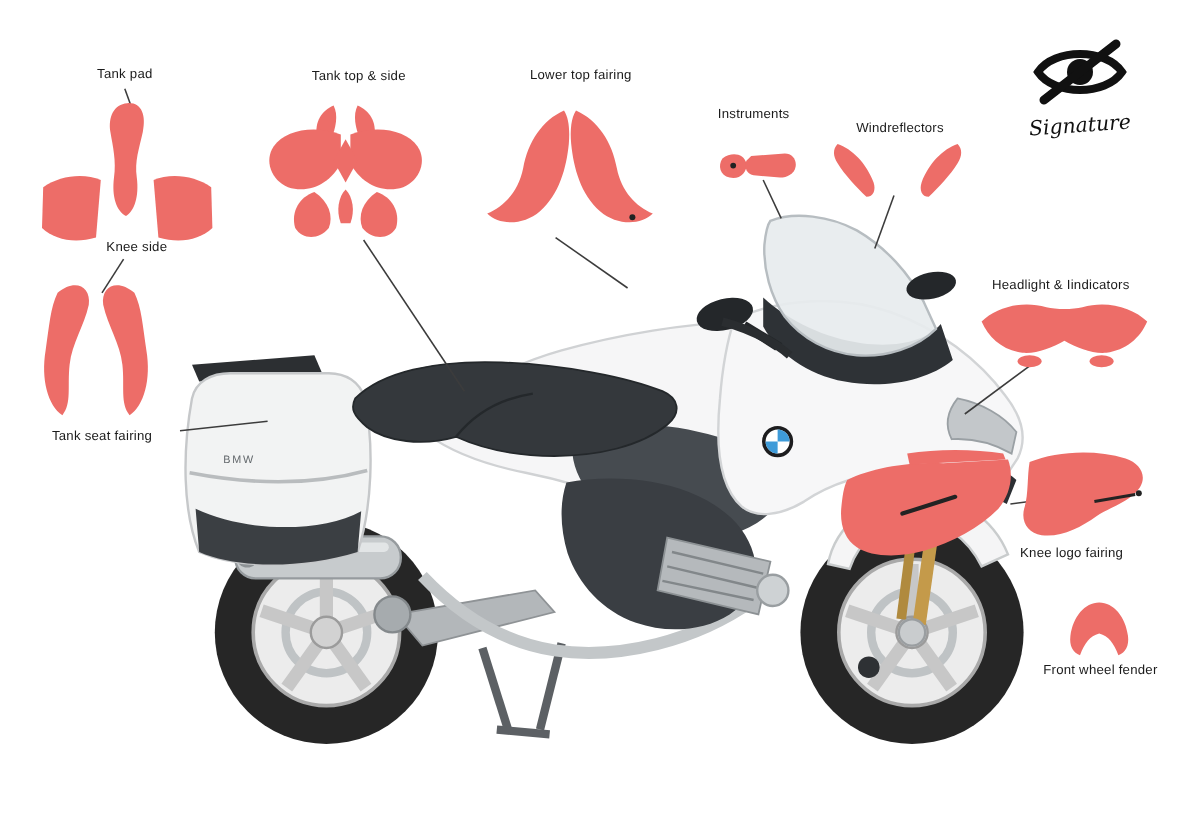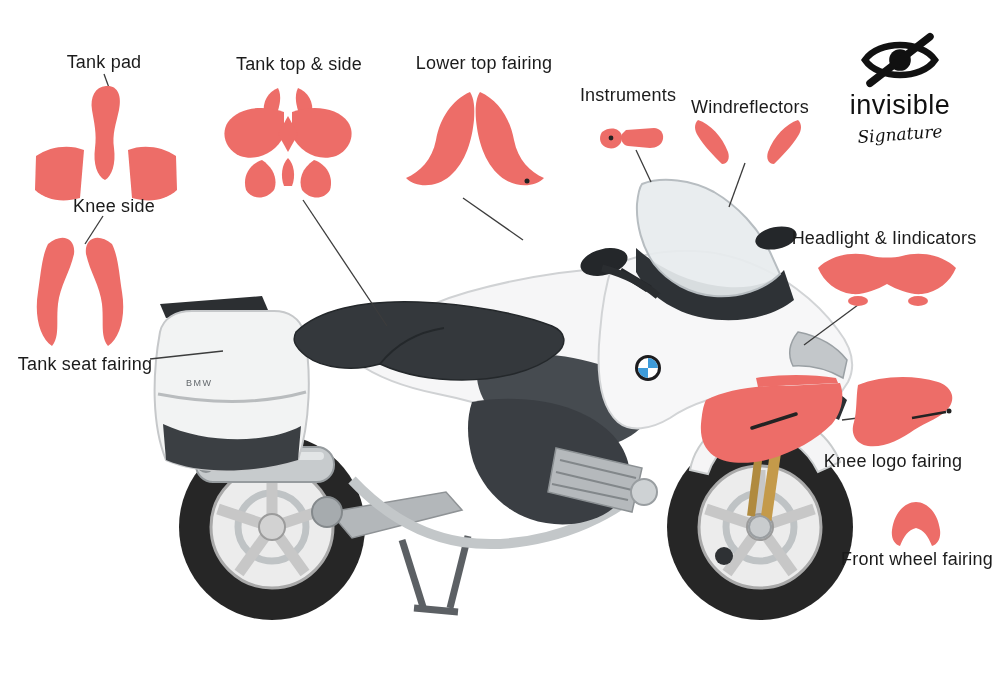--- a/index.html
+++ b/index.html
@@ -6,21 +6,21 @@
   .canvas{
     position:relative;width:1000px;height:700px;background:#ffffff;overflow:hidden;
     font-family:"Liberation Sans",sans-serif;color:var(--ink,#1b1b1b);
   }
   .scene{position:absolute;left:0;top:0;}
   .film{fill:var(--film,#ED6D68);}
   .filmdot{fill:#222;}
   .leader{stroke:#3c3c3c;stroke-width:1.3;fill:none;}
   .lbl{
     position:absolute;transform:translate(-50%,-50%);
-    font-size:18px;letter-spacing:.2px;color:var(--ink,#1b1b1b);white-space:nowrap;
+    font-size:11px;letter-spacing:.2px;color:var(--ink,#1b1b1b);white-space:nowrap;
   }
   .brand{position:absolute;right:30px;top:30px;width:140px;text-align:center;color:#101010;}
   .brand-eye{display:block;margin:0 auto 2px auto;}
   .brand-name{font-size:27px;letter-spacing:.5px;line-height:1;margin-top:2px;}
   .brand-tagline{font-size:11px;letter-spacing:2.4px;margin-top:3px;}
   .brand-signature{
     font-family:"DejaVu Serif",serif;font-style:italic;font-size:17px;margin-top:5px;
     transform:rotate(-4deg);
   }
 </style>
@@ -214,25 +214,24 @@
 
   <div class="lbl" style="left:104px;top:62px">Tank pad</div>
   <div class="lbl" style="left:299px;top:64px">Tank top &amp; side</div>
   <div class="lbl" style="left:484px;top:63px">Lower top fairing</div>
   <div class="lbl" style="left:628px;top:95px">Instruments</div>
   <div class="lbl" style="left:750px;top:107px">Windreflectors</div>
   <div class="lbl" style="left:114px;top:206px">Knee side</div>
   <div class="lbl" style="left:85px;top:364px">Tank seat fairing</div>
   <div class="lbl" style="left:884px;top:238px">Headlight &amp; Iindicators</div>
   <div class="lbl" style="left:893px;top:461px">Knee logo fairing</div>
-  <div class="lbl" style="left:917px;top:559px">Front wheel fairing</div>
+  <div class="lbl" style="left:917px;top:559px">Front wheel fender</div>
 
   <div class="brand">
     <svg class="brand-eye" viewBox="0 0 100 72" width="84" height="60">
       <path d="M8,36 C24,12 76,12 92,36 C76,60 24,60 8,36 Z" fill="none" stroke="#111111" stroke-width="8"></path>
       <circle cx="50" cy="36" r="13" fill="#111111"></circle>
       <line x1="86" y1="8" x2="14" y2="64" stroke="#111111" stroke-width="9" stroke-linecap="round"></line>
     </svg>
-    <div class="brand-name">invisible</div>
     <div class="brand-signature">Signature</div>
   </div>
 
 </div>
 
 </body></html>

